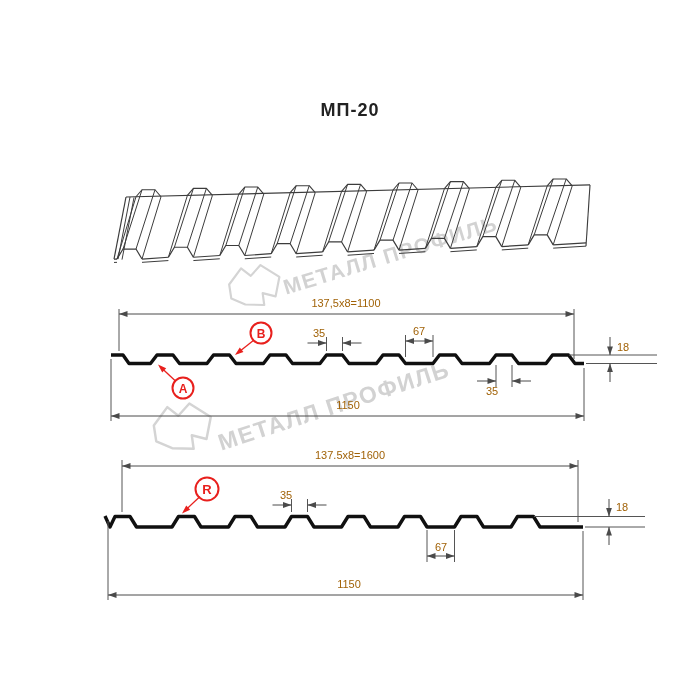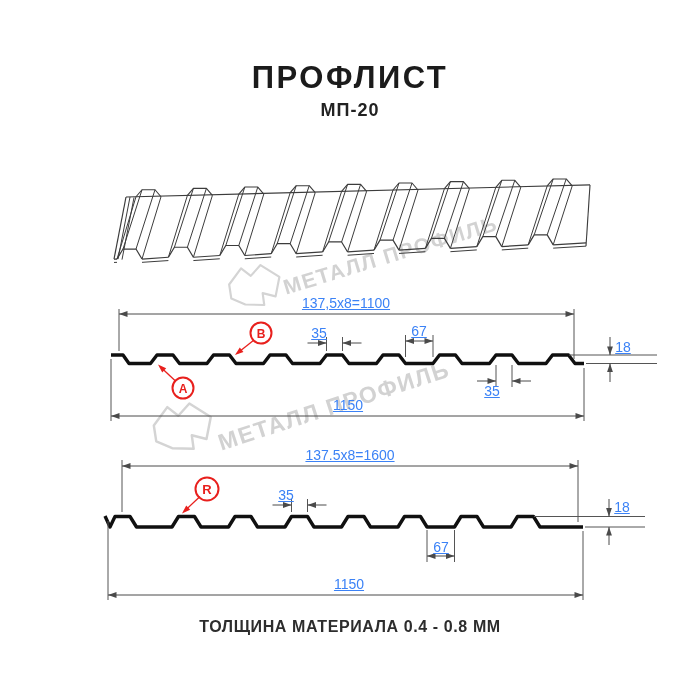--- a/index.html
+++ b/index.html
@@ -4,22 +4,22 @@
 <style>
   html,body{margin:0;padding:0;background:#fff;}
   .stage{position:relative;width:700px;height:700px;background:#ffffff;overflow:hidden;
          font-family:"Liberation Sans",sans-serif;}
   .title{position:absolute;left:0;top:60px;width:700px;text-align:center;
          font-size:31px;font-weight:800;letter-spacing:2.5px;color:#1b1b1b;}
   .subtitle{position:absolute;left:0;top:100px;width:700px;text-align:center;
          font-size:18px;font-weight:600;letter-spacing:1px;color:#222;}
   .footer{position:absolute;left:0;top:618px;width:700px;text-align:center;
          font-size:16px;font-weight:600;letter-spacing:.6px;color:#2d2d2d;}
-  .dim{position:absolute;transform:translate(-50%,-50%);font-size:14px;color:#3b82f6;
-       white-space:nowrap;text-decoration:underline;}
+  .dim{position:absolute;transform:translate(-50%,-50%);font-size:11px;color:#a16207;
+       white-space:nowrap;}
   .marker{position:absolute;transform:translate(-50%,-50%);border:2px solid #e8201d;
        border-radius:50%;color:#e8201d;font-weight:bold;display:flex;align-items:center;
        justify-content:center;background:transparent;}
   .m19{width:19px;height:19px;font-size:12px;}
   .m21{width:21px;height:21px;font-size:13px;}
   .wm-text{position:absolute;color:#d2d2d2;font-weight:bold;white-space:nowrap;
        transform-origin:left center;}
   .wm1t{left:284px;top:276px;font-size:21px;letter-spacing:1.5px;transform:rotate(-17deg);}
   .wm2t{left:219px;top:430px;font-size:23px;letter-spacing:1.5px;transform:rotate(-18deg);}
   .wm-logo{position:absolute;}
@@ -189,33 +189,31 @@
         <line x1="108" y1="521" x2="108" y2="600" stroke="#555" stroke-width="1"></line>
         <line x1="583" y1="531" x2="583" y2="600" stroke="#555" stroke-width="1"></line>
         <line x1="108" y1="595" x2="583" y2="595" stroke="#4a4a4a" stroke-width="1"></line>
         <polygon points="108,595 116.5,592.1 116.5,597.9" fill="#4a4a4a"></polygon>
         <polygon points="583,595 574.5,597.9 574.5,592.1" fill="#4a4a4a"></polygon>
         <line x1="200" y1="496.5" x2="184" y2="511.5" stroke="#e8201d" stroke-width="1.3"></line>
         <polygon points="182,513.5 186.23871121958172,505.58208820477313 190.1943017079442,509.82393967416436" fill="#e8201d"></polygon>
       </g>
     </svg>
 
-  <div class="title">ПРОФЛИСТ</div>
   <div class="subtitle">МП-20</div>
 
   <div class="dim" style="left:346px;top:303px">137,5x8=1100</div>
   <div class="dim" style="left:319px;top:333px">35</div>
   <div class="dim" style="left:419px;top:331px">67</div>
   <div class="dim" style="left:623px;top:347px">18</div>
   <div class="dim" style="left:492px;top:391px">35</div>
   <div class="dim" style="left:348px;top:405px">1150</div>
   <div class="marker m19" style="left:183px;top:388px">A</div>
   <div class="marker m19" style="left:261px;top:333px">B</div>
 
   <div class="dim" style="left:350px;top:455px">137.5x8=1600</div>
   <div class="dim" style="left:286px;top:495px">35</div>
   <div class="dim" style="left:622px;top:507px">18</div>
   <div class="dim" style="left:441px;top:547px">67</div>
   <div class="dim" style="left:349px;top:584px">1150</div>
   <div class="marker m21" style="left:207px;top:489px">R</div>
 
-  <div class="footer">ТОЛЩИНА МАТЕРИАЛА 0.4 - 0.8 ММ</div>
 </div>
 
 </body></html>

